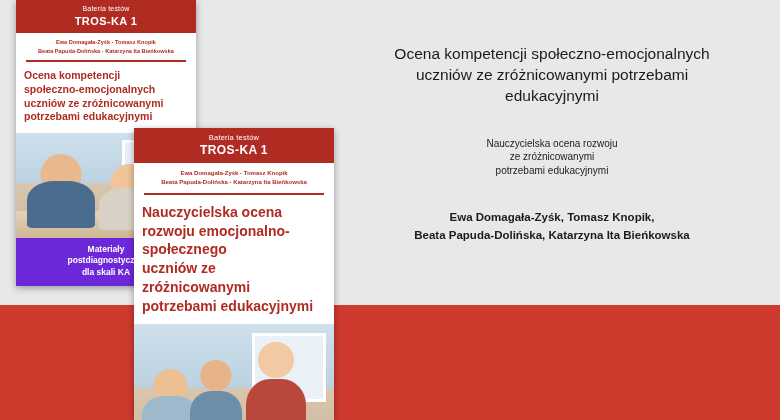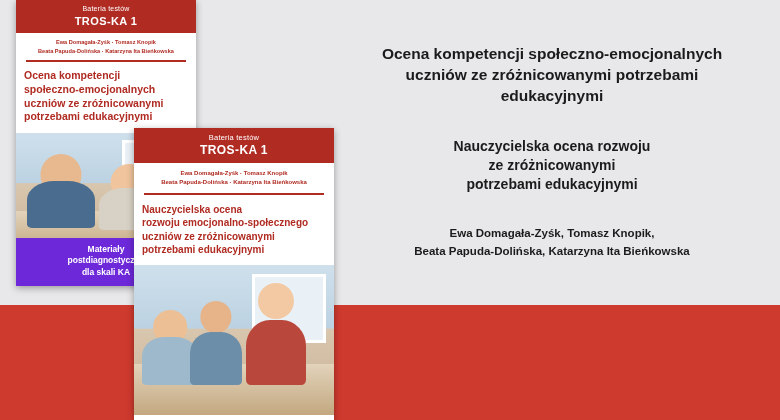--- a/index.html
+++ b/index.html
@@ -90,21 +90,21 @@
     margin: 0 10px;
   }
   .title-block {
     text-align: left;
     color: #b02b22;
     font-weight: bold;
     padding: 7px 8px 9px 8px;
     background: #ffffff;
   }
   .book-1 .title-block { font-size: 10.5px; line-height: 1.32; }
-  .book-2 .title-block { font-size: 10px; line-height: 1.34; padding-top: 8px; }
+  .book-2 .title-block { font-size: 14px; line-height: 1.34; padding-top: 8px; }
 
   .photo {
     position: relative;
     width: 100%;
     overflow: hidden;
     background: #7fa7c8;
   }
   .book-1 .photo { height: 118px; }
   .book-2 .photo { height: 150px; }
 
@@ -177,27 +177,27 @@
   .text-col {
     position: absolute;
     left: 340px;
     top: 44px;
     width: 424px;
     text-align: center;
     color: #1b1b1b;
   }
   .main-title {
     font-size: 15.5px;
-    font-weight: bold;
+    font-weight: normal;
     line-height: 1.35;
     margin: 0;
   }
   .sub-title {
-    font-size: 14px;
-    font-weight: bold;
+    font-size: 10px;
+    font-weight: normal;
     line-height: 1.35;
     margin: 30px 0 0 0;
   }
   .authors-line {
     font-size: 11.5px;
     font-weight: bold;
     line-height: 1.5;
     margin: 32px 0 0 0;
   }
   .nowrap-line { display: block; }

